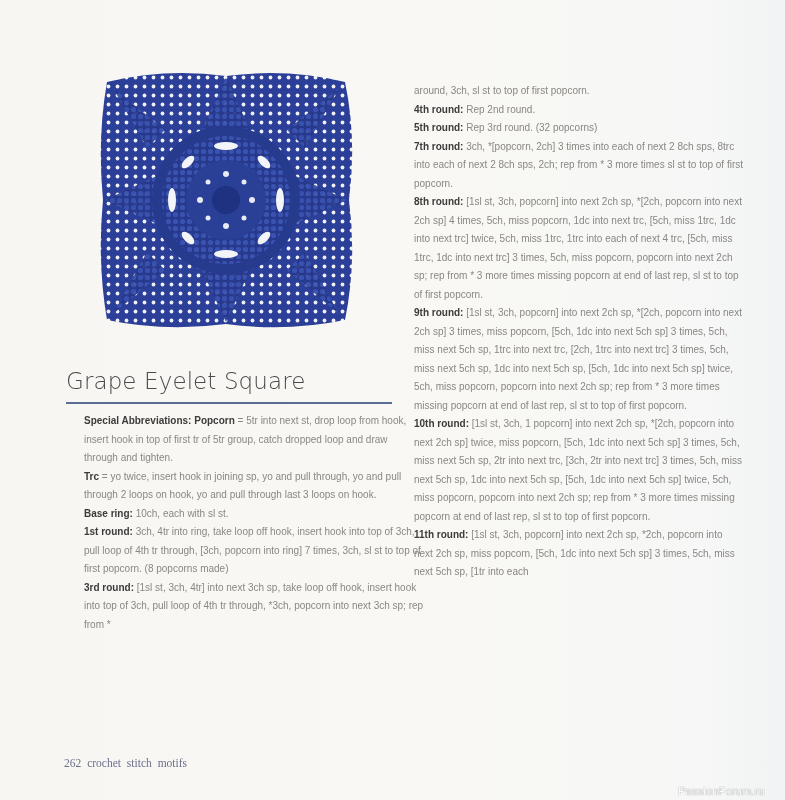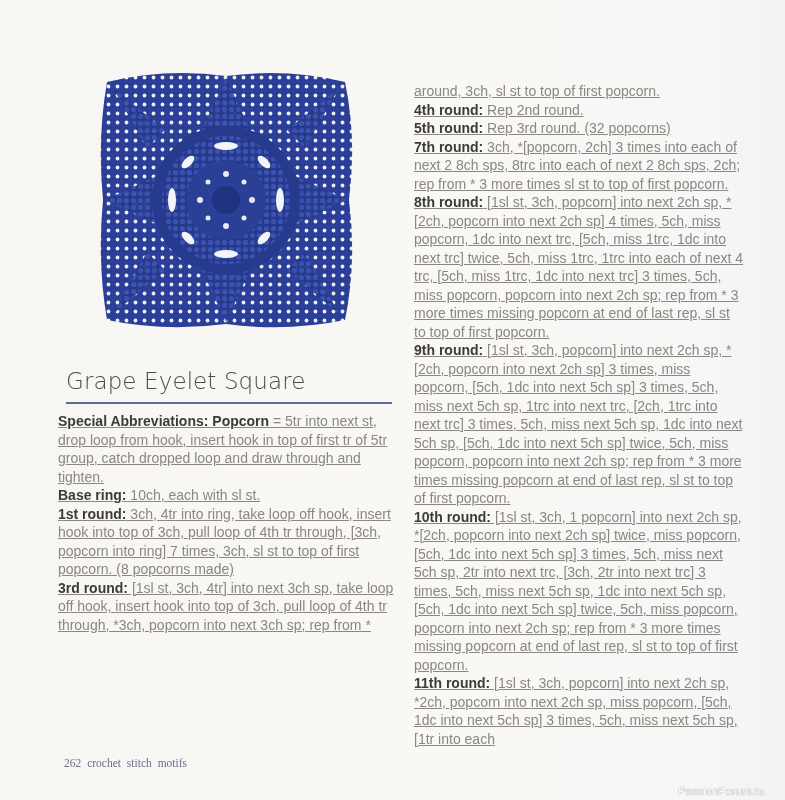--- a/index.html
+++ b/index.html
@@ -17,25 +17,24 @@
   .title {
     position: absolute; left: 66px; top: 368px; width: 340px;
     font-size: 23px; color: #4a4a4c; letter-spacing: 0.1px;
     font-family: "DejaVu Sans", sans-serif; font-weight: 300;
   }
   .title-rule {
     position: absolute; left: 66px; top: 402px; width: 326px; height: 1.5px;
     background: #5b6c95;
   }
   .col {
-    position: absolute; font-size: 14px; line-height: 18.5px;
+    position: absolute; font-size: 10px; line-height: 18.5px;
     color: #8a8784;
-    text-decoration: underline;
   }
-  .col.left { left: 58px; top: 412px; width: 340px; }
+  .col.left { left: 84px; top: 412px; width: 340px; }
   .col.right { left: 414px; top: 82px; width: 330px; }
   .para { margin: 0; }
   .para b { color: #3d3b3a; font-weight: bold; }
   .footer {
     position: absolute; left: 64px; top: 757px;
     font-family: "Liberation Serif", serif; font-size: 11.5px; color: #6a6f8c;
     word-spacing: 3px;
     text-align: right;
   }
   .watermark {
@@ -98,20 +97,21 @@
     </g>
     <circle cx="131" cy="136" r="14" fill="#1f3181"></circle>
   </svg>
 </div>
 
 <div class="title">Grape Eyelet Square</div>
 <div class="title-rule"></div>
 
 <div class="col left">
   <p class="para"><b>Special Abbreviations: Popcorn</b><span> = 5tr into next st, drop loop from hook, insert hook in top of first tr of 5tr group, catch dropped loop and draw through and tighten.</span></p>
+  <p class="para"><b>Trc</b><span> = yo twice, insert hook in joining sp, yo and pull through, yo and pull through 2 loops on hook, yo and pull through last 3 loops on hook.</span></p>
   <p class="para"><b>Base ring:</b><span> 10ch, each with sl st.</span></p>
   <p class="para"><b>1st round:</b><span> 3ch, 4tr into ring, take loop off hook, insert hook into top of 3ch, pull loop of 4th tr through, [3ch, popcorn into ring] 7 times, 3ch, sl st to top of first popcorn. (8 popcorns made)</span></p>
   <p class="para"><b>3rd round:</b><span> [1sl st, 3ch, 4tr] into next 3ch sp, take loop off hook, insert hook into top of 3ch, pull loop of 4th tr through, *3ch, popcorn into next 3ch sp; rep from *</span></p>
 </div>
 
 <div class="col right">
   <p class="para"><span>around, 3ch, sl st to top of first popcorn.</span></p>
   <p class="para"><b>4th round:</b><span> Rep 2nd round.</span></p>
   <p class="para"><b>5th round:</b><span> Rep 3rd round. (32 popcorns)</span></p>
   <p class="para"><b>7th round:</b><span> 3ch, *[popcorn, 2ch] 3 times into each of next 2 8ch sps, 8trc into each of next 2 8ch sps, 2ch; rep from * 3 more times sl st to top of first popcorn.</span></p>

